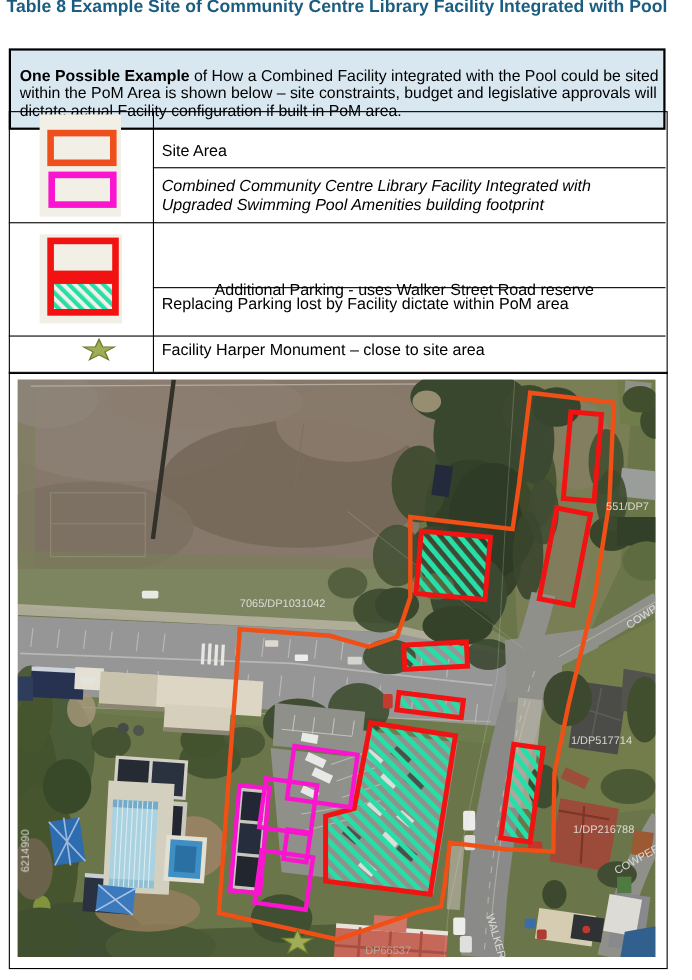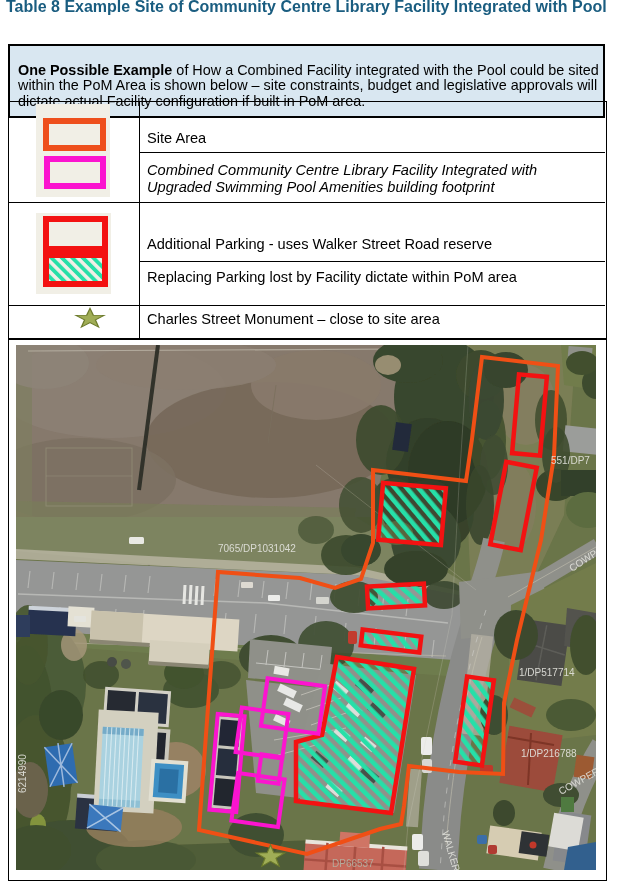--- a/index.html
+++ b/index.html
@@ -41,23 +41,23 @@
  </defs>
  <rect width="53" height="23" fill="url(#hleg)"></rect>
 </svg>
 
 <svg class="abs" style="left:74px;top:305px;" width="32" height="26" viewBox="-16 -13 32 26">
  <path d="M0,-10.6 L2.5,-3.4 L10.6,-3.3 L4.1,1.5 L6.5,9.0 L0,4.4 L-6.5,9.0 L-4.1,1.5 L-10.6,-3.3 L-2.5,-3.4 Z" fill="#a0ad56" stroke="#6d7b2c" stroke-width="1" transform="translate(0,0.5) scale(1.32,0.95)"></path>
 </svg>
 
 <div class="ltxt" style="top:130px;">Site Area</div>
 <div class="ltxt" style="top:162px;font-style:italic;">Combined Community Centre Library Facility Integrated with<br>Upgraded Swimming Pool Amenities building footprint</div>
-<div class="ltxt" style="top:236px;">Additional Parking - uses Walker Street Road reserve</div>
+<div class="ltxt" style="top:256px;margin-left:48px;">Additional Parking - uses Walker Street Road reserve</div>
 <div class="ltxt" style="top:269px;">Replacing Parking lost by Facility dictate within PoM area</div>
-<div class="ltxt" style="top:311px;">Charles Street Monument – close to site area</div>
+<div class="ltxt" style="top:311px;">Facility Harper Monument – close to site area</div>
 
 <div id="mapcell" class="abs"></div>
 <svg class="abs" style="left:16px;top:345px;" width="580" height="525" viewBox="0 0 580 525">
  <defs>
   <pattern id="hmap" width="9" height="9" patternTransform="rotate(-45)" patternUnits="userSpaceOnUse">
    <rect width="9" height="9" fill="none"></rect>
         <rect width="4.6" height="9" fill="#26dfa8"></rect>
   </pattern>
  </defs>
  <filter id="soft" x="-2%" y="-2%" width="104%" height="104%">

